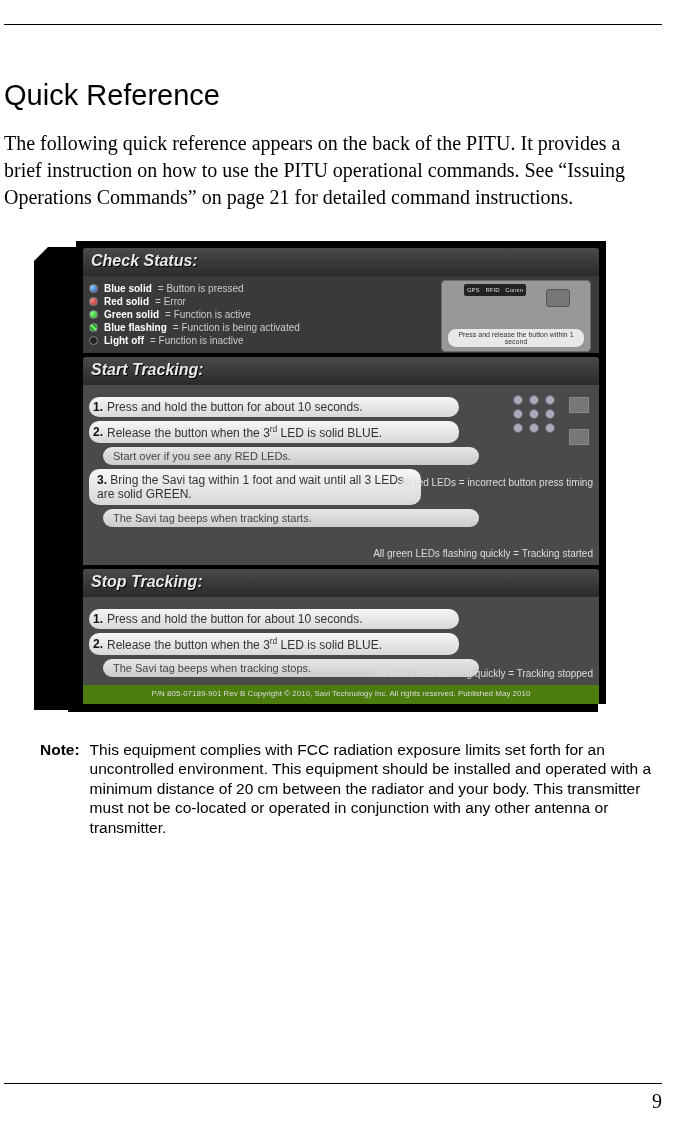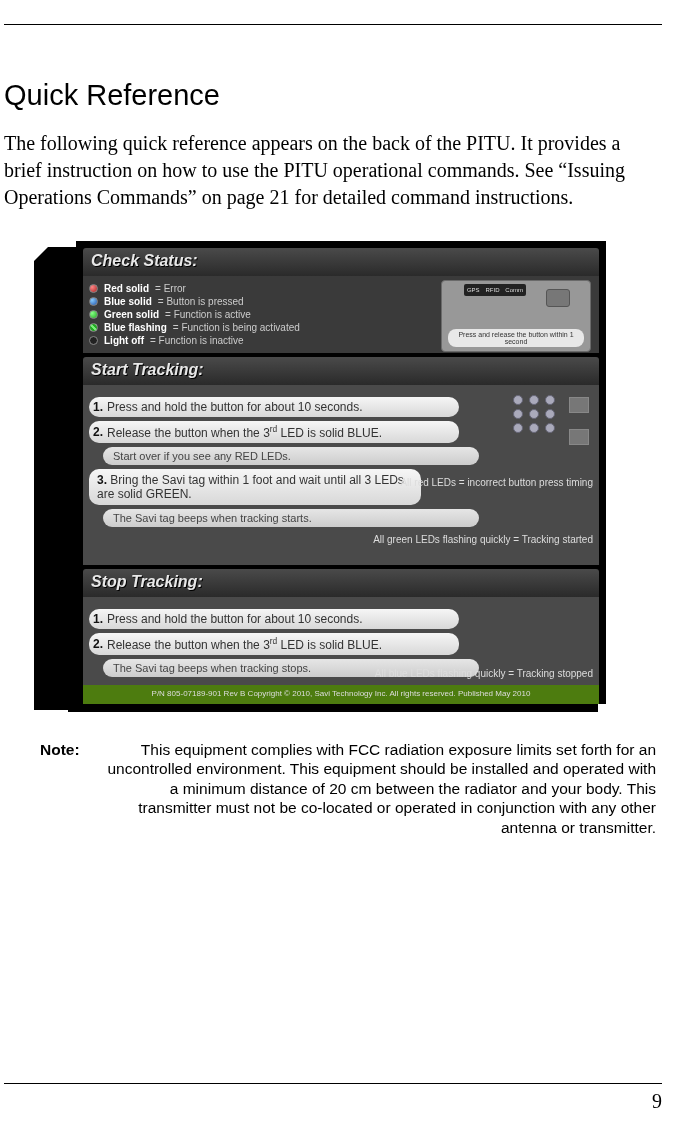--- a/index.html
+++ b/index.html
@@ -212,25 +212,24 @@
     font-family: Arial, sans-serif;
     font-size: 8px;
     color: #ddd;
     text-align: center;
     padding: 4px 2px 6px 2px;
     background: #4d7c0f;
   }
   .note-block {
     margin: 36px 6px 0 36px;
     display: flex;
-    gap: 17px;
+    gap: 10px;
     font-family: Verdana, Arial, sans-serif;
     font-size: 15.5px;
     line-height: 1.25;
-    text-align: right;
   }
   .note-block .lbl { font-weight: bold; white-space: nowrap; }
   .page-footer {
     position: absolute;
     bottom: 26px;
     left: 4px;
     right: 14px;
   }
   .page-footer hr {
     border: none;
@@ -263,28 +262,28 @@
           <div class="lcd">
             <span>GPS</span>
             <span>RFID</span>
             <span>Comm</span>
           </div>
           <div class="btn"></div>
           <div class="tip">Press and release the button within 1 second</div>
         </div>
         <div id="status-rows">
             <div class="status-row">
+              <span class="led blue"></span>
+              <b>Blue solid</b>
+              <span> = Button is pressed</span>
+            </div>
+            <div class="status-row">
               <span class="led red"></span>
               <b>Red solid</b>
               <span>  = Error</span>
-            </div>
-            <div class="status-row">
-              <span class="led blue"></span>
-              <b>Blue solid</b>
-              <span> = Button is pressed</span>
             </div>
             <div class="status-row">
               <span class="led green"></span>
               <b>Green solid</b>
               <span> = Function is active</span>
             </div>
             <div class="status-row">
               <span class="led flash"></span>
               <b>Blue flashing</b>
               <span> = Function is being activated</span>
@@ -322,21 +321,21 @@
           <span id="start-step2-text">Release the button when the 3<sup>rd</sup> LED is solid BLUE.</span>
         </div>
         <div class="substep">Start over if you see any RED LEDs.</div>
         <div class="sidenote" style="top:92px;">All red LEDs = incorrect button press timing</div>
 
         <div class="step" style="width:332px; display:block; padding:4px 8px;">
           <span class="num">3.</span>
           <span>Bring the Savi tag within 1 foot and wait until all 3 LEDs are solid GREEN.</span>
         </div>
         <div class="substep">The Savi tag beeps when tracking starts.</div>
-        <div class="sidenote" style="bottom:20px;">All green LEDs flashing quickly = Tracking started</div>
+        <div class="sidenote" style="bottom:6px;">All green LEDs flashing quickly = Tracking started</div>
       </div>
 
       <div class="panel-title" style="margin-top:4px;">Stop Tracking:</div>
       <div class="track-body">
         <div class="step">
           <span class="num">1.</span>
           <span>Press and hold the button for about 10 seconds.</span>
         </div>
         <div class="step">
           <span class="num">2.</span>

